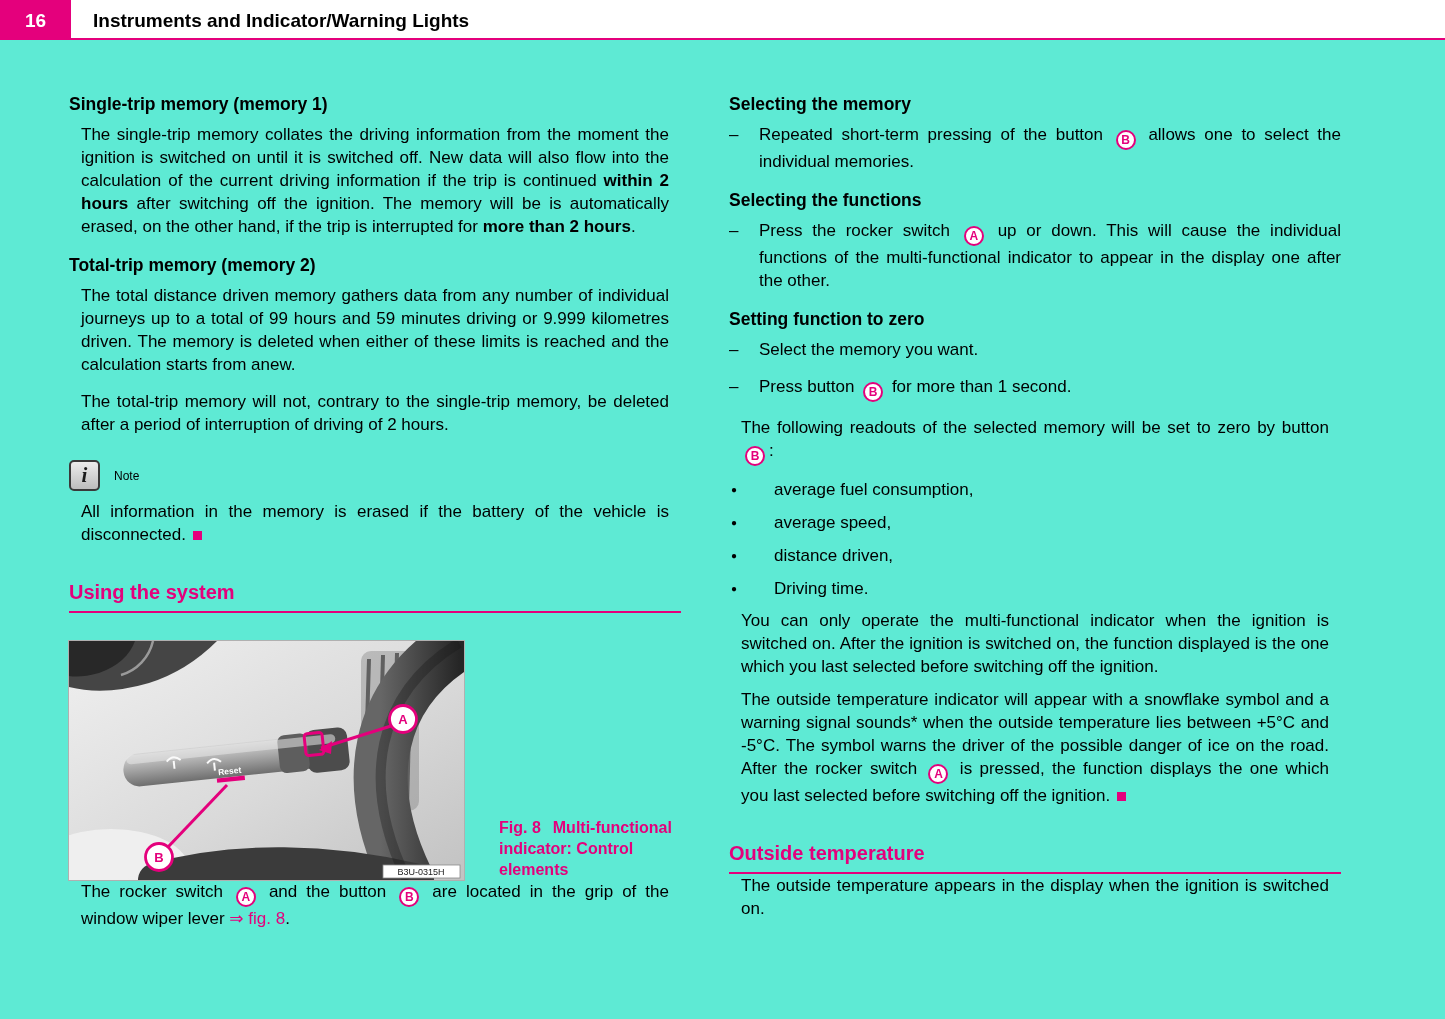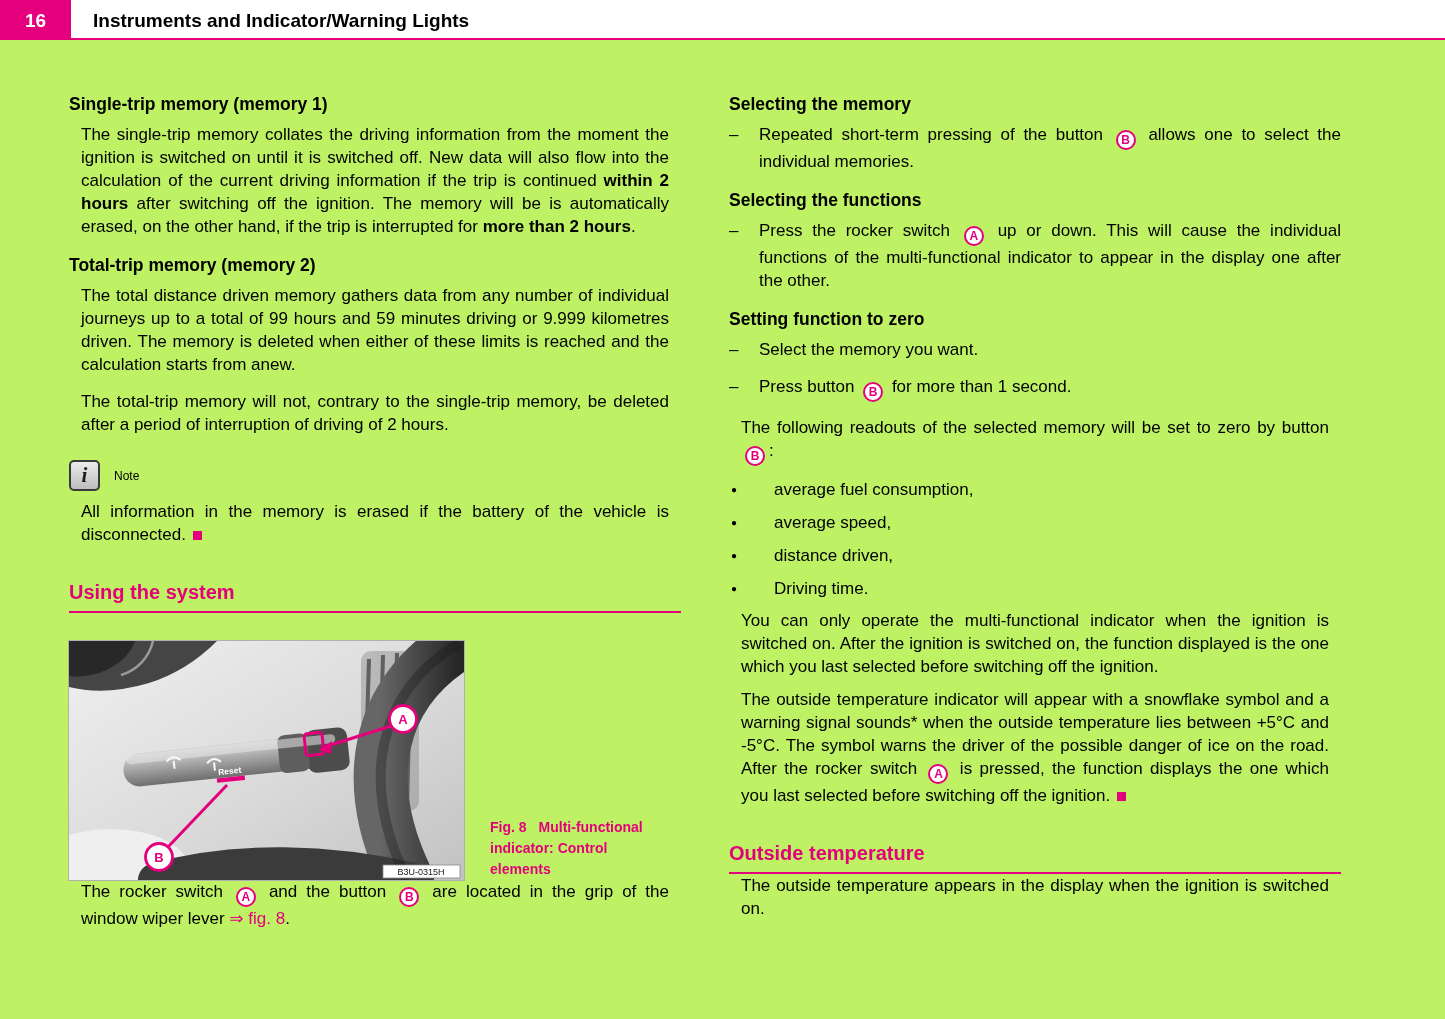--- a/index.html
+++ b/index.html
@@ -1,19 +1,19 @@
 <!DOCTYPE html>
 <html><head>
 <meta charset="utf-8">
 <style>
 :root { --accent: #e4007c; }
 * { box-sizing: border-box; margin: 0; padding: 0; }
 html, body { background: #ffffff; }
 .page {
-  position: relative; width: 1445px; height: 1019px; background: #bef264;
+  position: relative; width: 1445px; height: 1019px; background: #5eead4;
   color: #000; font-family: "Liberation Sans", "DejaVu Sans", sans-serif;
   font-size: 17px; line-height: 23px; overflow: hidden;
 }
 .header-bar { position: absolute; top: 0; left: 0; width: 1445px; height: 40px; border-bottom: 2px solid var(--accent); background: #fff; }
 .pagenum-box { position: absolute; top: 0; left: 0; width: 71px; height: 40px; background: var(--accent); color: #fff; display: flex; align-items: center; justify-content: center; font-size: 19px; font-weight: bold; }
 .header-title { position: absolute; top: 0; left: 93px; height: 40px; display: flex; align-items: center; font-size: 19px; font-weight: bold; text-align: center; }
 .col { position: absolute; top: 88px; width: 612px; }
 .col-left { left: 69px; }
 .col-right { left: 729px; }
 h3.sub { font-size: 17.5px; line-height: 23px; font-weight: bold; margin: 16px 0 7px; }
@@ -40,21 +40,21 @@
 .note-icon {
   width: 31px; height: 31px; border: 2px solid #3a3a3a; border-radius: 5px;
   background: linear-gradient(180deg, #ececec, #bdbdbd);
   display: flex; align-items: center; justify-content: center; flex: none;
 }
 .note-icon::before { content: "i"; font-family: "Liberation Serif", "DejaVu Serif", serif; font-style: italic; font-weight: bold; font-size: 21px; color: #1c1c1c; }
 .note-title { font-size: 12px; font-weight: normal; padding-bottom: 3px; }
 .figure-row { display: flex; align-items: flex-end; margin-top: 28px; }
 .figure { width: 395px; height: 239px; flex: none; outline: 1px solid #b0b0b0; position: relative; background: #ddd; }
 .figure svg { display: block; width: 100%; height: 100%; }
-.fig-caption { margin-left: 26px; width: 178px; color: var(--accent); font-weight: bold; font-size: 14px; line-height: 21px; text-align: left; }
+.fig-caption { margin-left: 35px; width: 178px; color: var(--accent); font-weight: bold; font-size: 16px; line-height: 21px; text-align: left; }
 .figlabel { margin-right: 12px; }
 .ref { color: var(--accent); }
 .after-fig { margin-top: 30px; }
 .cont-arrow { display: inline-block; width: 0; height: 0; border-left: 11px solid var(--accent); border-top: 7px solid transparent; border-bottom: 7px solid transparent; margin-left: 12px; vertical-align: -1px; }
 .mt16 { margin-top: 16px; }
 .mt8 { margin-top: 8px; }
 .mt26 { margin-top: 26px; }
 .mb10 { margin-bottom: 10px !important; }
 .mb12 { margin-bottom: 12px !important; }
 </style>

